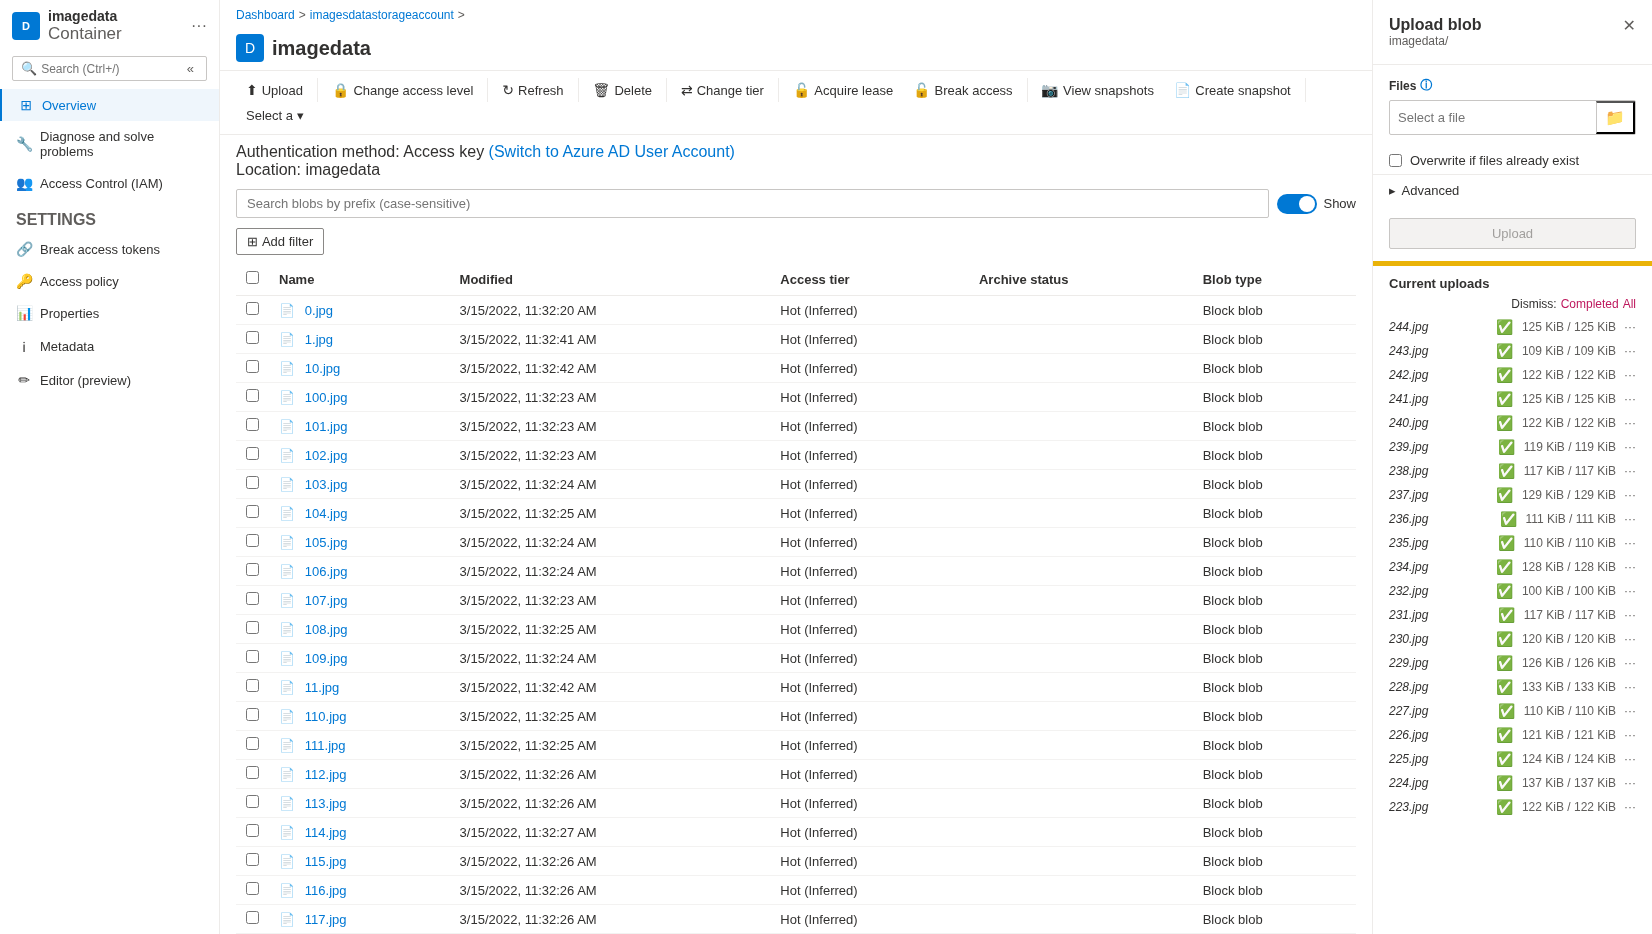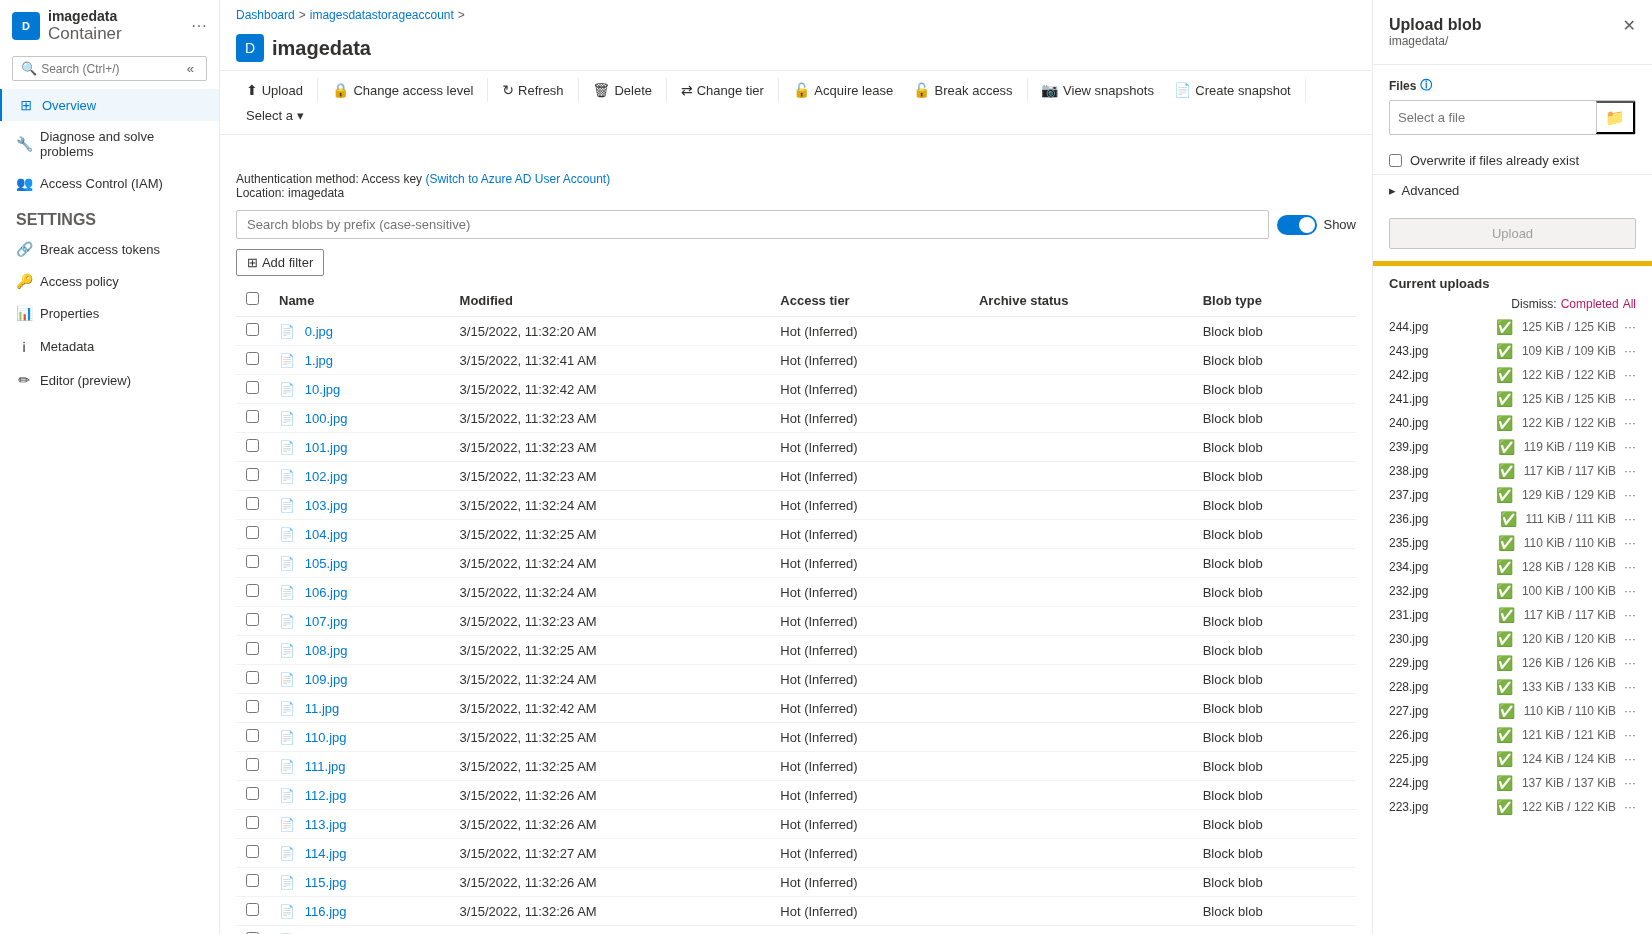--- a/index.html
+++ b/index.html
@@ -92,21 +92,21 @@
       font-size: 13px; color: #323130;
       border: none; background: transparent;
       white-space: nowrap;
     }
     .toolbar-btn .btn-icon { font-size: 14px; }
     .toolbar-separator { width: 1px; height: 24px; background: #edebe9; margin: 0 4px; }
 
     
     .auth-info {
       padding: 8px 16px 4px;
-      font-size: 12px; color: #323130; margin-top: 29px;
+      font-size: 16px; color: #323130;
     }
     .auth-info a { color: #0078d4; text-decoration: none; }
 
     
     .blob-search {
       display: flex; align-items: center;
       padding: 6px 16px;
       gap: 8px;
     }
     .blob-search input {
@@ -216,21 +216,21 @@
       font-size: 12px; gap: 4px;
     }
     .dismiss-label { color: #323130; }
     .dismiss-link { color: #be185d; cursor: pointer; text-decoration: none; }
 
     .upload-item {
       display: flex; align-items: center;
       padding: 4px 16px; gap: 8px;
       font-size: 12px;
     }
-    .upload-item-name { flex: 1; color: #323130; min-width: 60px; overflow: hidden; text-overflow: ellipsis; }
+    .upload-item-name { flex: 1; color: #323130; min-width: 60px; overflow: hidden; text-overflow: ellipsis; font-style: italic; }
     .upload-item-status { color: #107c10; font-size: 14px; }
     .upload-item-size { color: #605e5c; white-space: nowrap; }
     .upload-item-more { color: #605e5c; cursor: pointer; }
   </style>
 </head>
 <body>
 
 <div class="sidebar">
   <div class="resource-header">
     <div class="resource-icon">D</div>

